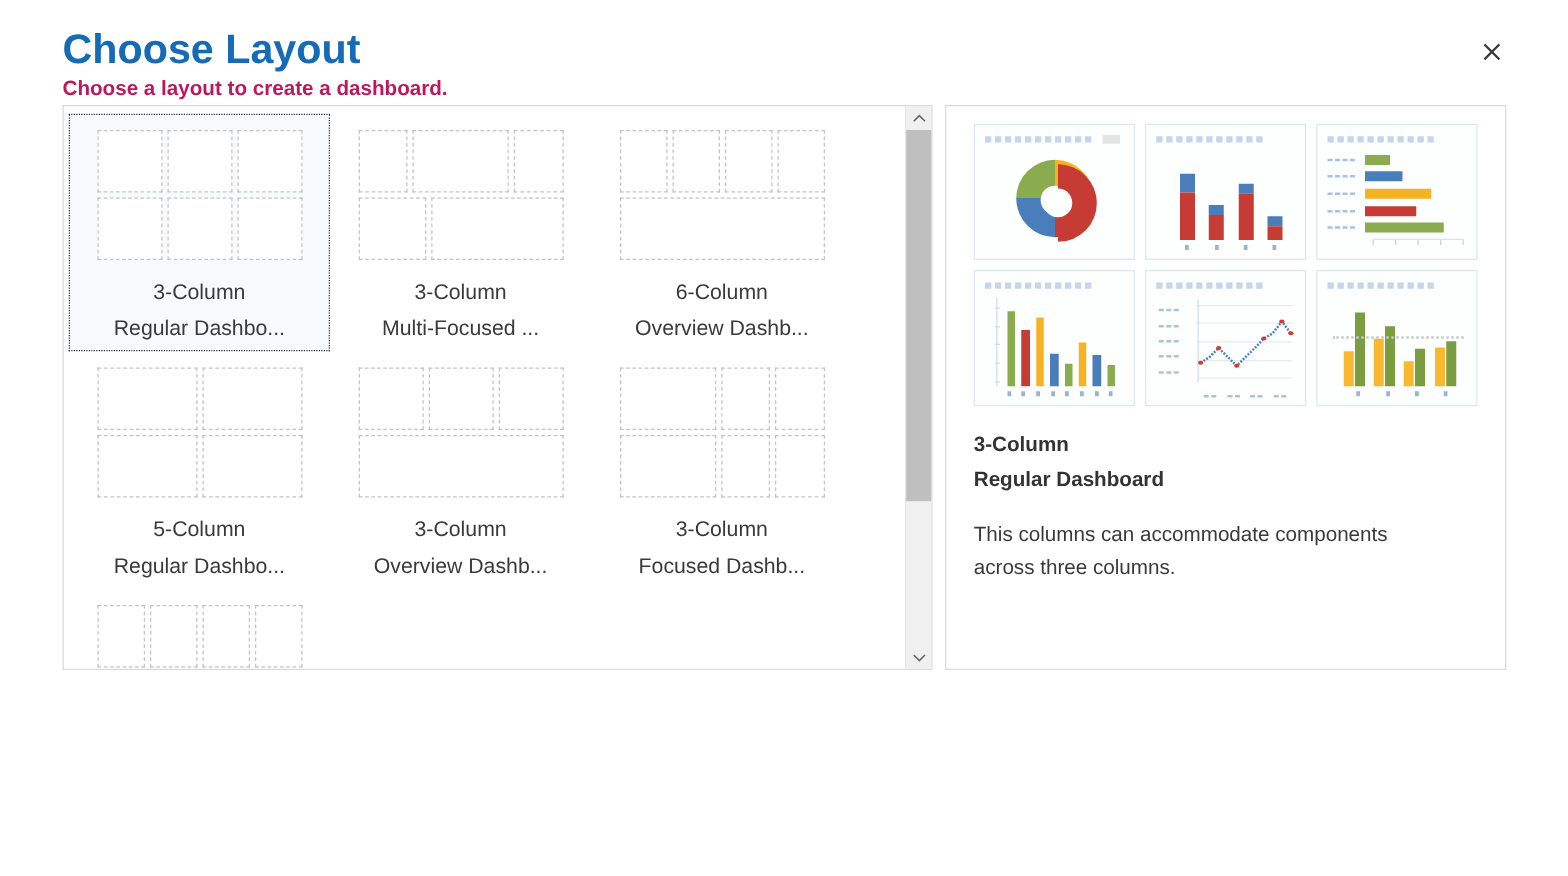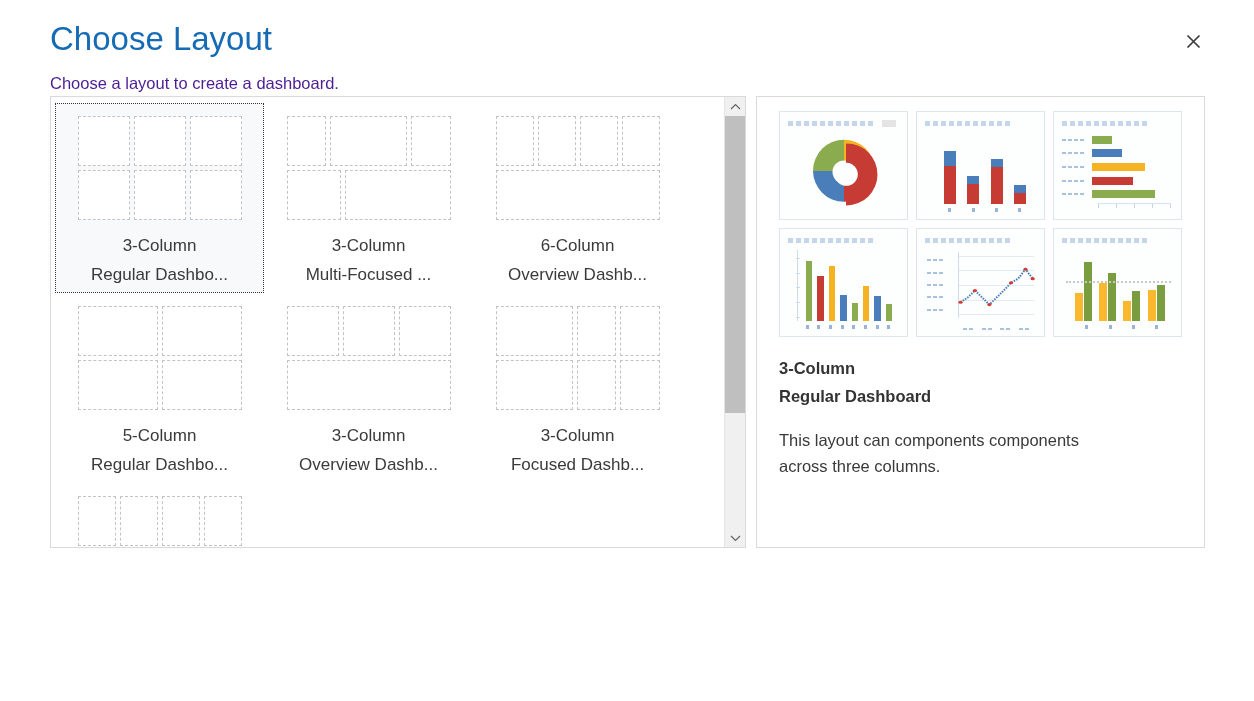--- a/index.html
+++ b/index.html
@@ -12,25 +12,25 @@
     position:relative;
   }
   .dialog{
     position:absolute;inset:0;
     background:#ffffff;
     display:flex;flex-direction:column;
   }
   
   .header{position:relative;padding:18px 30px 0 50px;flex:0 0 auto;}
   .title{
-    font-size:33px;font-weight:400;color:#156bb5;
+    font-size:33px;font-weight:700;color:#156bb5;
     letter-spacing:0px;line-height:42px;margin:0;
   }
   .subtitle{
-    font-size:16.5px;color:#4c1d95;margin:12px 0 0 0;line-height:22px;
+    font-size:16.5px;color:#be185d;margin:0 0 0 0;line-height:22px;font-weight:bold;
   }
   .close-btn{
     position:absolute;top:26px;right:46px;
     width:30px;height:30px;
     display:flex;align-items:center;justify-content:center;
     font-size:21px;color:#3b3b3b;cursor:pointer;
     line-height:1;user-select:none;
   }
   
   .body{
@@ -717,21 +717,21 @@
                   <span class="tick"></span>
                   <span class="tick"></span>
               </div>
             </div>
           </div>
 
         </div>
 
         <div class="pv-title">3-Column
 Regular Dashboard</div>
-        <div class="pv-desc">This layout can components components across three columns.</div>
+        <div class="pv-desc">This columns can accommodate components across three columns.</div>
       </div>
 
     </div>
   </div>
 
 
   <div class="left-edge"></div>
 </div>
 
 </body></html>

